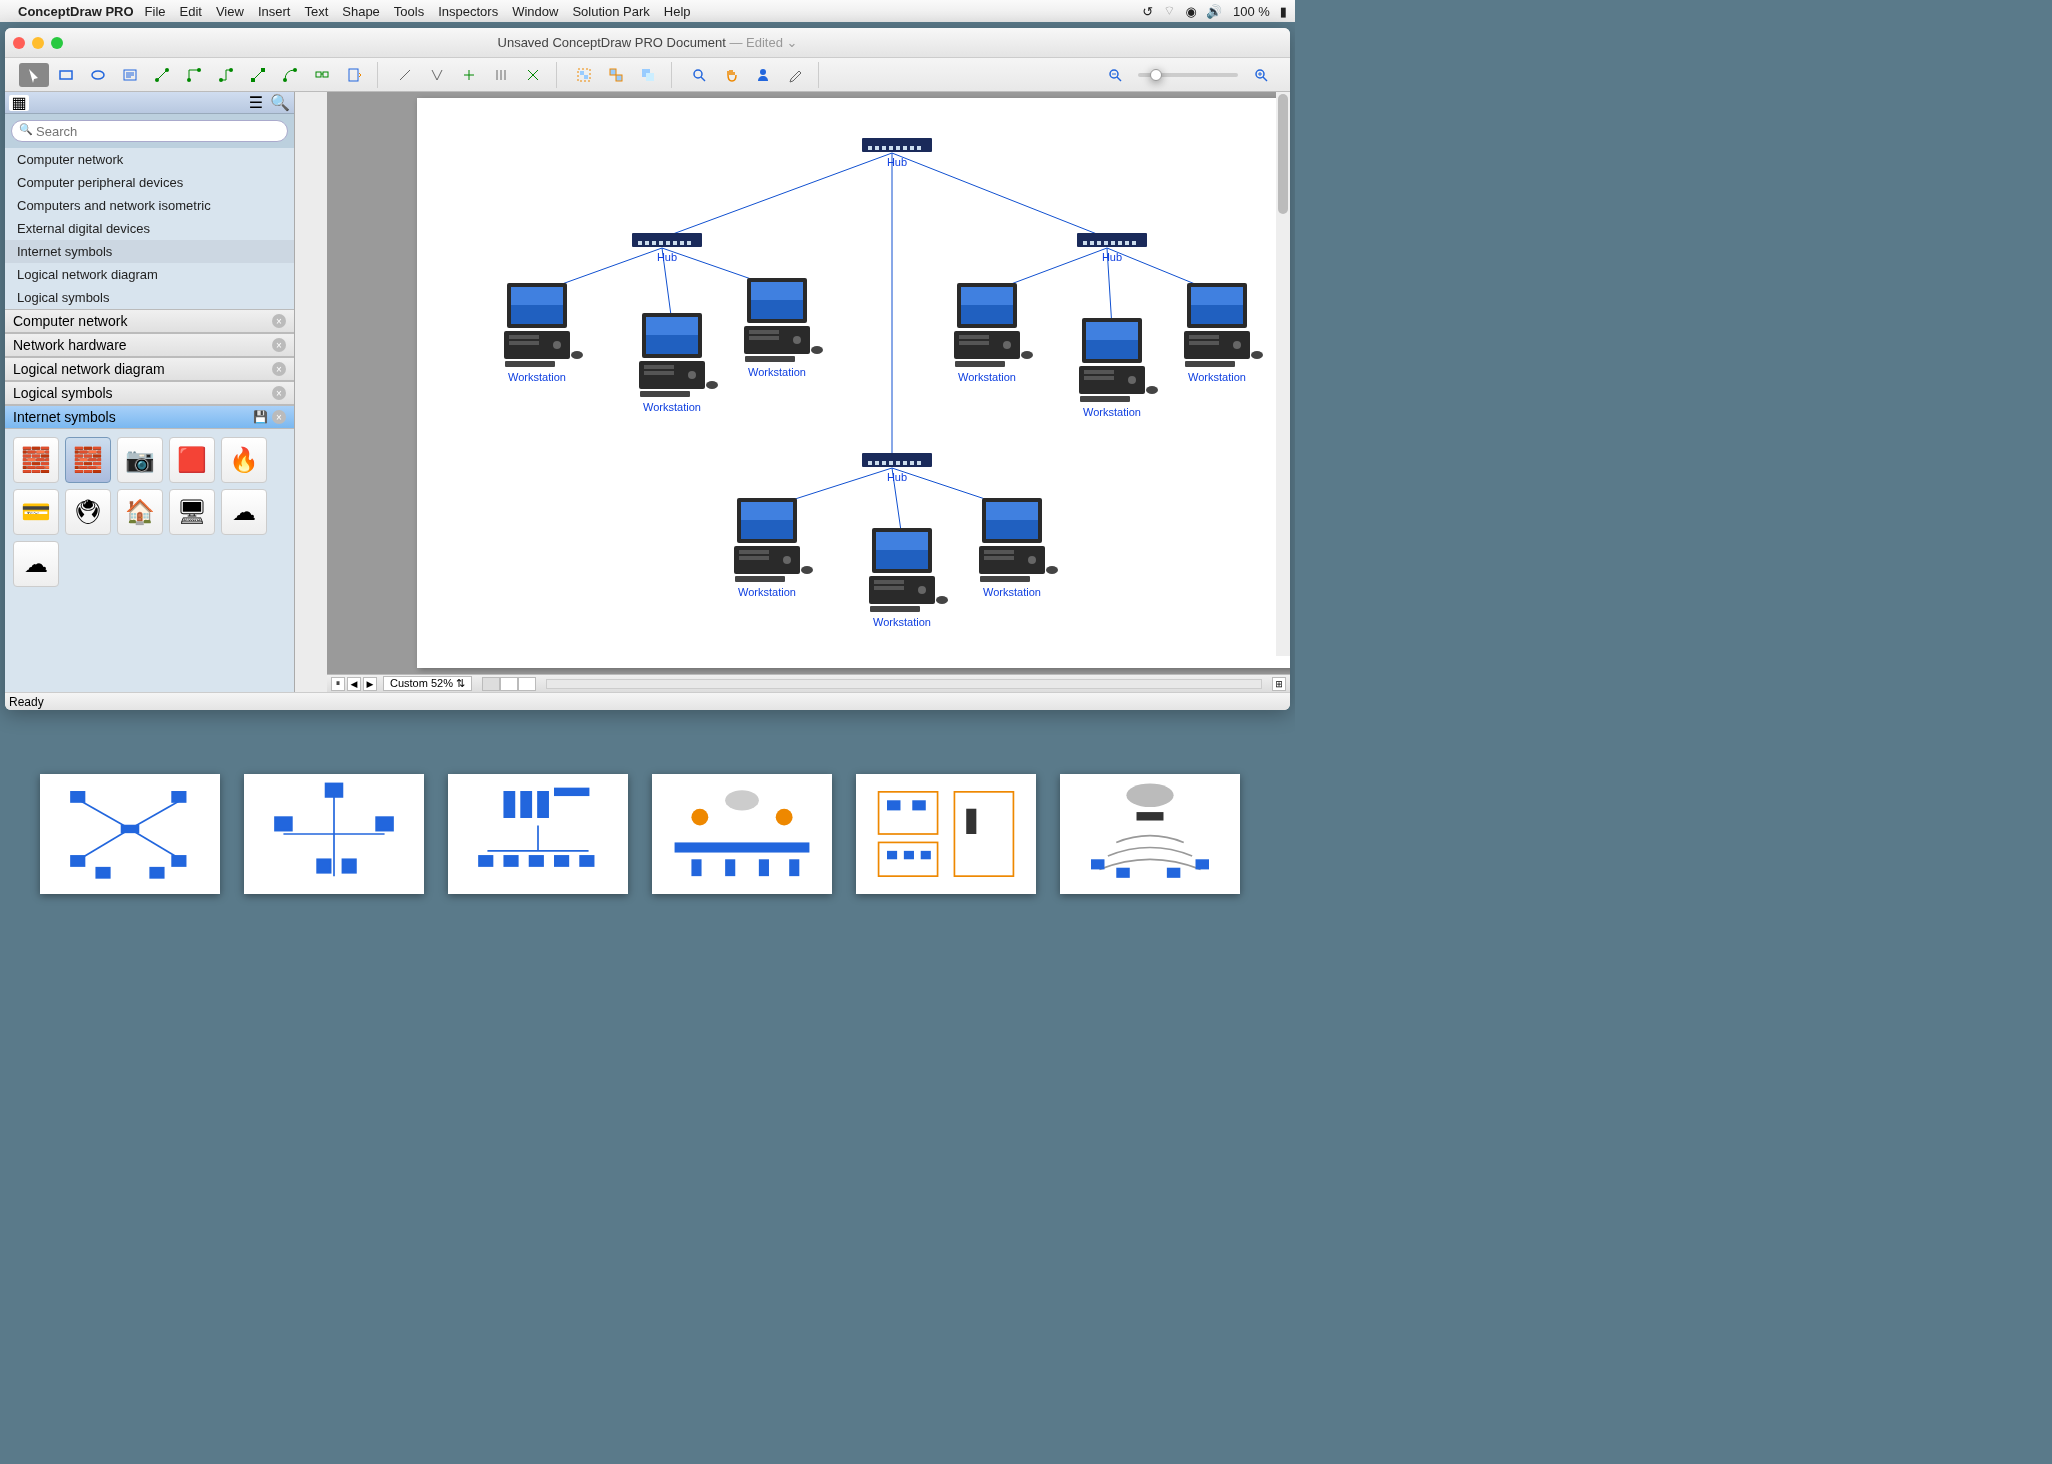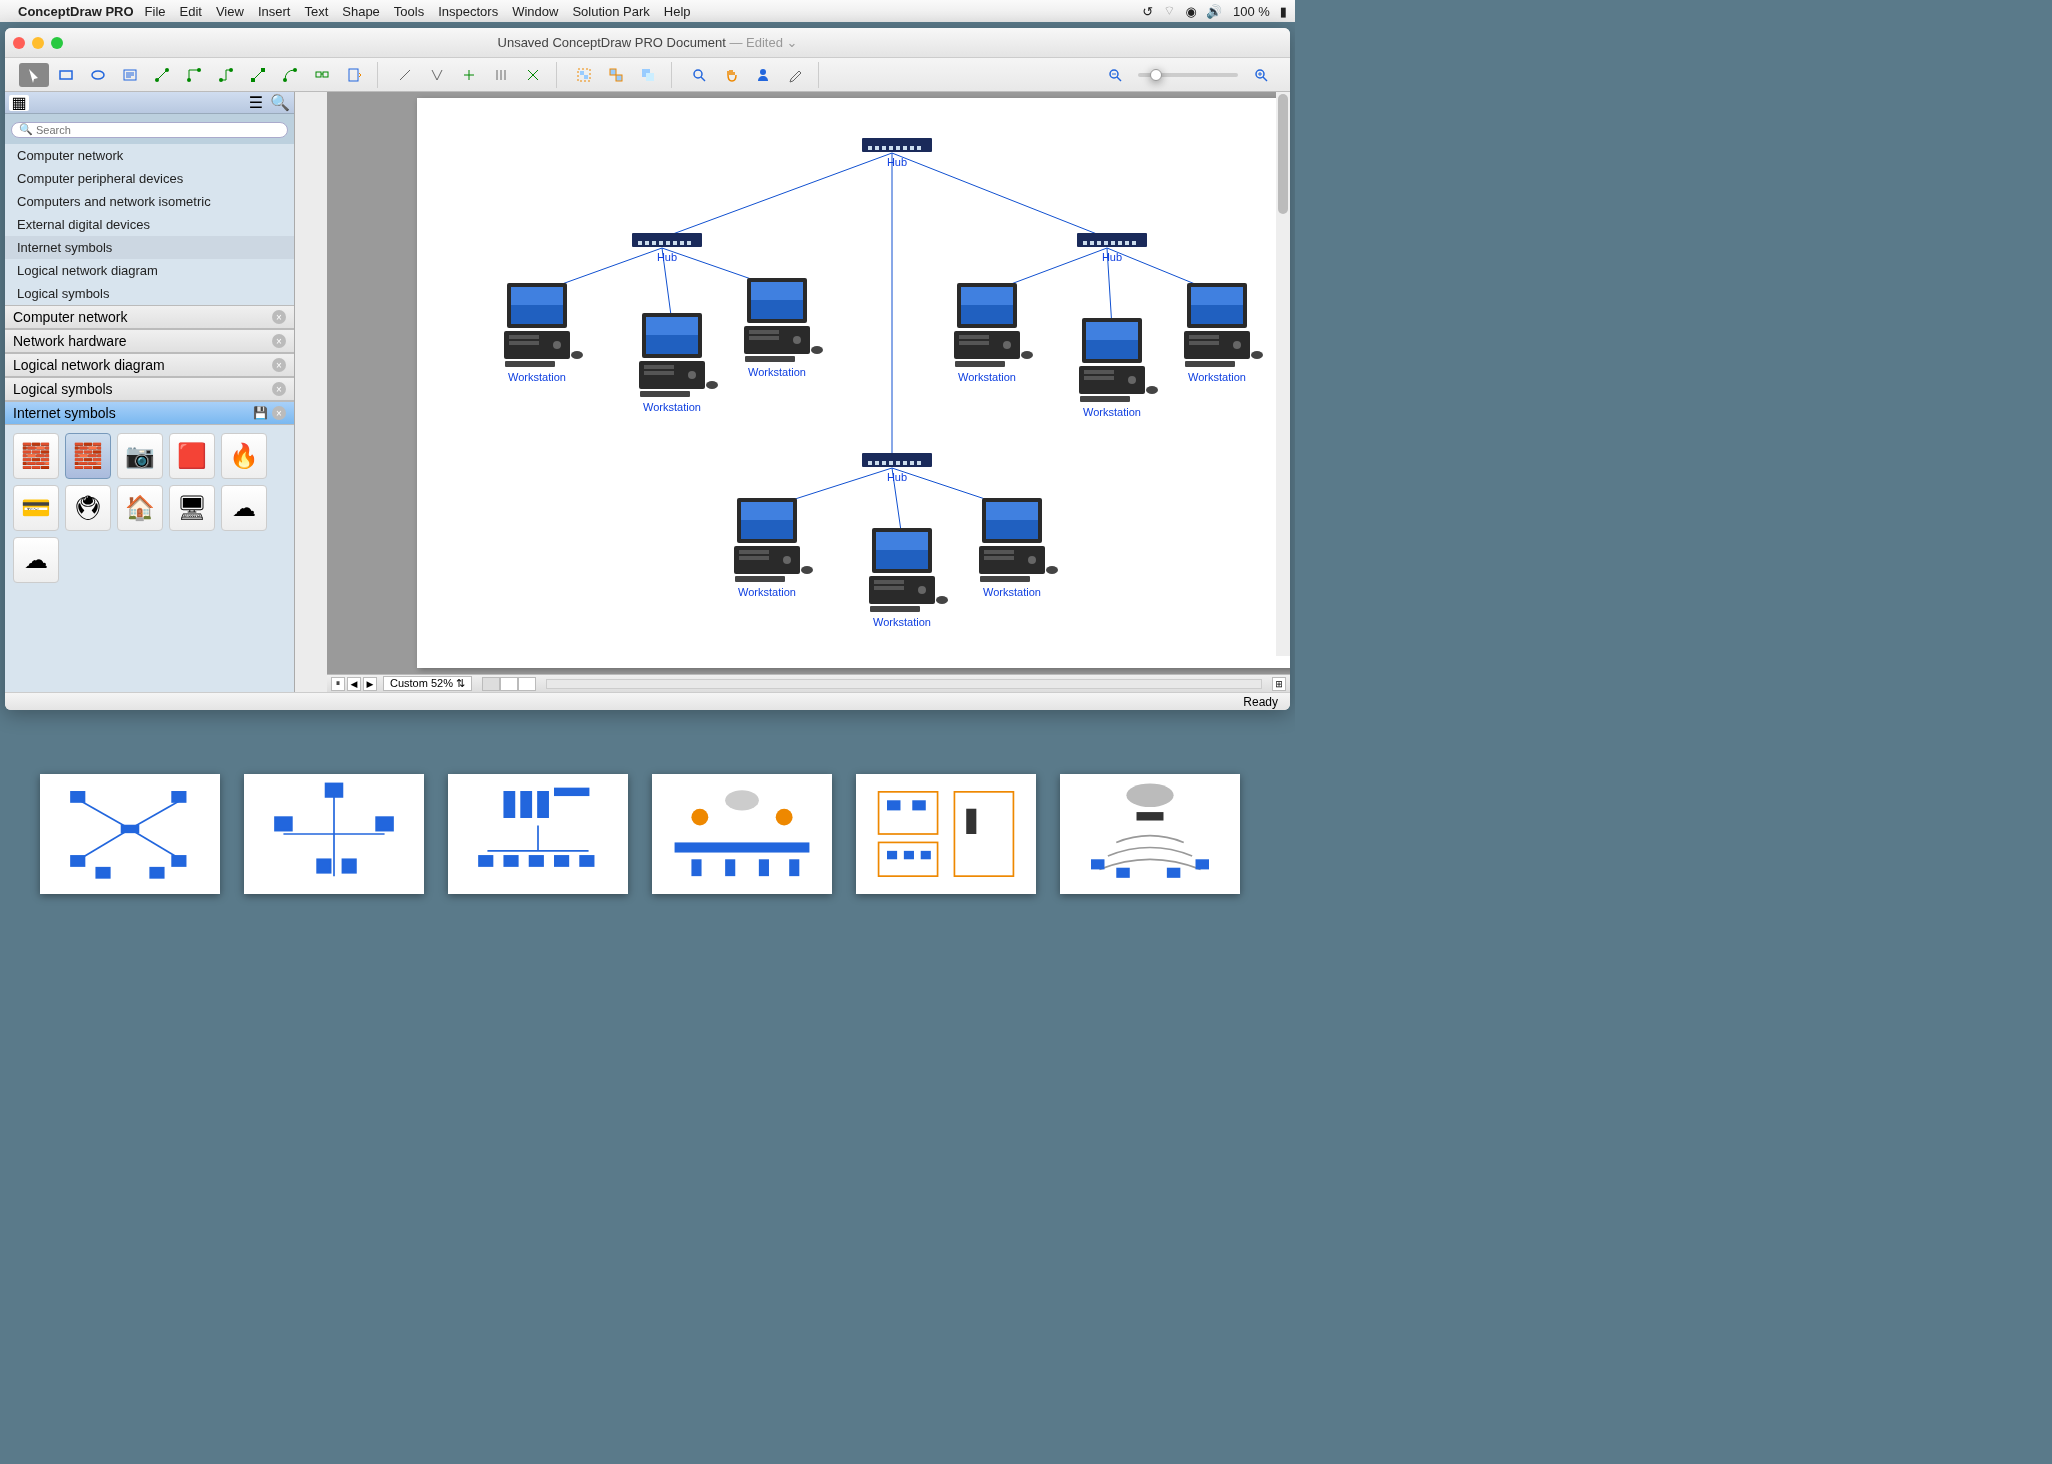--- a/index.html
+++ b/index.html
@@ -32,21 +32,21 @@
 .zoomslider .thumb{ width:12px;height:12px;background:#fff;border:1px solid #999;border-radius:50%;position:absolute;top:-4px;left:12px;}
 
 
 .body { flex:1; display:flex; min-height:0; }
 .sidebar { width:290px; background:#d8e4ee; display:flex; flex-direction:column; border-right:1px solid #aaa; }
 .sbtabs { height:22px; background:linear-gradient(#d0ddf0,#b8c8e0); display:flex; align-items:center; padding:0 4px; gap:4px; border-bottom:1px solid #9ab; }
 .sbtab { width:20px; height:16px; border-radius:2px; display:flex; align-items:center; justify-content:center; }
 .sbtab.active{background:#fff;}
 .sbtabs .sp{flex:1;}
 .search { padding:6px; background:#bcd0de; }
-.search input { width:100%; height:16px; border-radius:11px; border:1px solid #aac; padding:0 24px; font-size:11px; background:#fff; }
+.search input { width:100%; height:22px; border-radius:11px; border:1px solid #aac; padding:0 24px; font-size:13px; background:#fff; }
 .srchwrap{position:relative;}
 .srchwrap::before{content:"🔍";position:absolute;left:8px;top:3px;font-size:11px;color:#888;}
 .liblist { overflow:auto; font-size:13px; }
 .liblist .item { padding:4px 12px; color:#222; }
 .liblist .item.sel { background:#ccd7e2; }
 .openlibs { }
 .openlib { background:linear-gradient(#f0f0f0,#e0e0e0); border-top:1px solid #bbb; border-bottom:1px solid #bbb; display:flex; align-items:center; padding:3px 8px; font-size:14px; }
 .openlib .close { margin-left:auto; width:14px;height:14px;border-radius:50%;background:#bbb;color:#fff;font-size:10px;display:flex;align-items:center;justify-content:center; }
 .openlib.active{ background:linear-gradient(#a8d0f8,#7ab8f0); }
 .openlib.active .save{margin-left:auto;font-size:12px;}
@@ -62,21 +62,21 @@
 .node-label { font-size:11px; fill:#1040e0; text-anchor:middle; font-family:Arial; }
 
 .vscroll{position:absolute;right:0;top:0;bottom:18px;width:14px;background:#eee;}
 .vscroll .th{width:10px;height:120px;background:#bbb;border-radius:5px;margin:2px auto;}
 
 .hbar { height:18px; background:linear-gradient(#f0f0f0,#ddd); display:flex; align-items:center; border-top:1px solid #bbb; font-size:11px; padding:0 4px; gap:6px;}
 .hbar .pagectrl{display:flex;gap:2px;}
 .hbar .pgbtn{width:14px;height:14px;border:1px solid #bbb;background:#fff;display:flex;align-items:center;justify-content:center;font-size:9px;}
 .hbar .zoom{padding:0 6px;border:1px solid #bbb;background:#fff;}
 
-.statusbar { height:18px; background:linear-gradient(#f5f5f5,#e4e4e4); font-size:12px; padding:2px 12px; border-top:1px solid #ccc;text-align:right; }
+.statusbar { height:18px; background:linear-gradient(#f5f5f5,#e4e4e4); font-size:12px; padding:2px 4px; border-top:1px solid #ccc; }
 
 
 .thumbstrip { position:absolute; bottom:0; left:0; right:0; height:180px; display:flex; align-items:center; gap:24px; padding:0 40px; }
 .thumb { width:180px; height:120px; background:#fff; border:1px solid rgba(255,255,255,.3); box-shadow:0 2px 8px rgba(0,0,0,.4); display:flex; align-items:center; justify-content:center; }
 .thumb svg{width:100%;height:100%;}
 </style>
 </head>
 <body>
 
 <div class="menubar">

